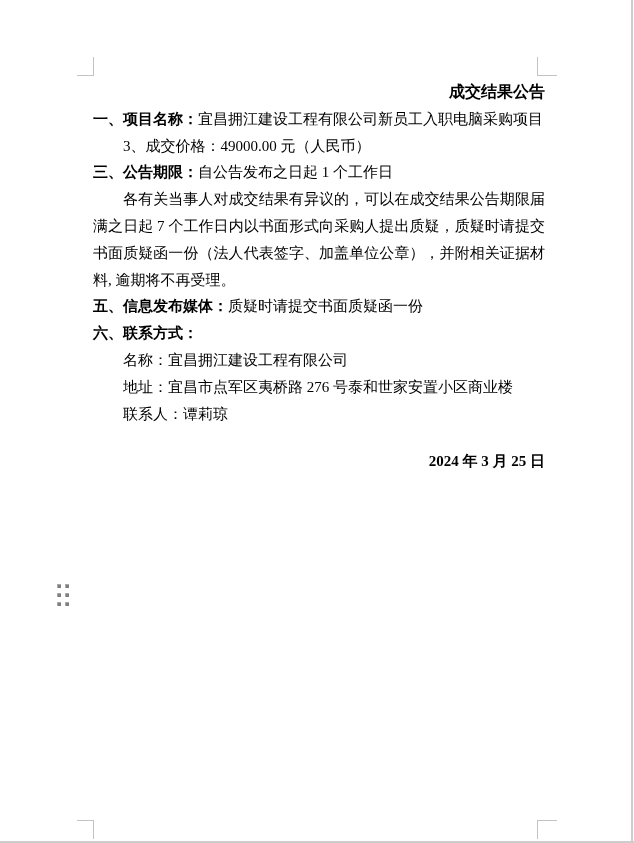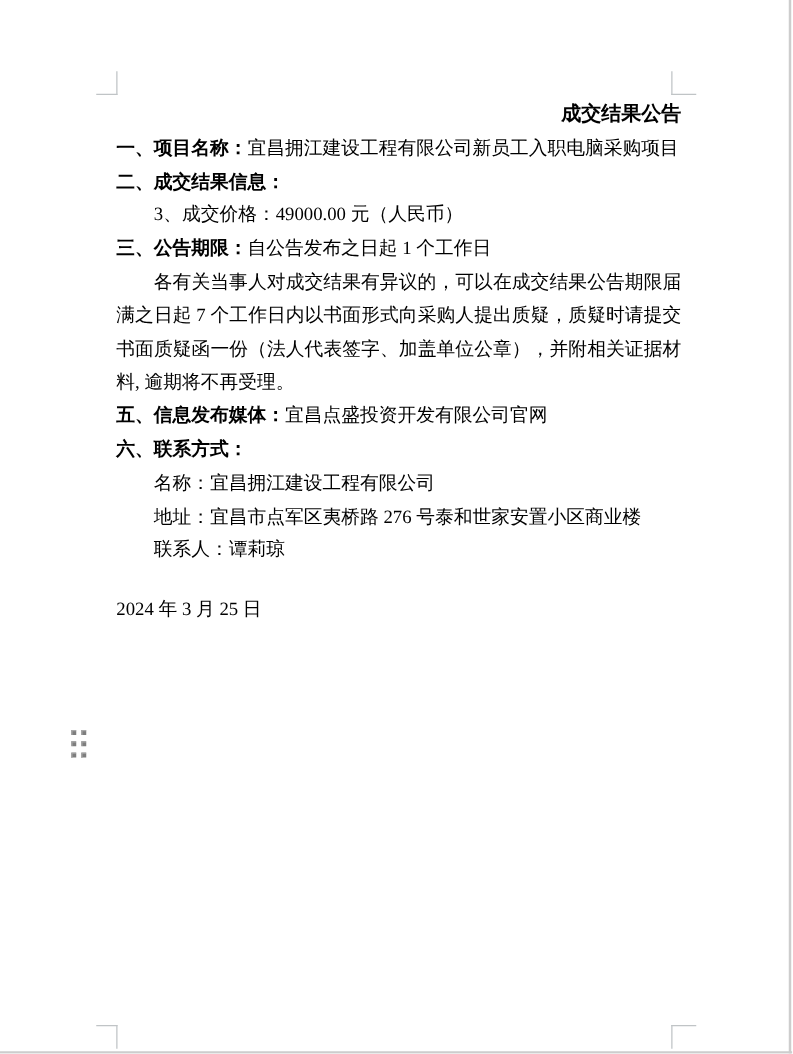--- a/index.html
+++ b/index.html
@@ -57,22 +57,24 @@
   .lead { font-weight: 700; }
   .sub {
     padding-left: 30px;
     white-space: nowrap;
   }
   .para {
     text-align: justify;
     text-indent: 30px;
   }
   .date-line {
+    text-align: right;
     margin-top: 21px;
     white-space: nowrap;
+    font-weight: bold;
   }
 
   
   .grip {
     position: absolute;
     left: 57px;
     top: 584px;
     display: grid;
     grid-template-columns: 4px 4px;
     grid-template-rows: 4px 4px 4px;
@@ -108,37 +110,34 @@
   </div>
 
   <div class="content">
 
     <div class="title">成交结果公告</div>
 
     <div class="line-heading">
       <span class="lead">一、项目名称：</span><span>宜昌拥江建设工程有限公司新员工入职电脑采购项目</span>
     </div>
 
-    <div class="line-heading">
-      <span class="lead">二、成交结果信息：</span><span></span>
-    </div>
 
 
 
     <div class="sub">3、成交价格：49000.00 元（人民币）</div>
 
     <div class="line-heading">
       <span class="lead">三、公告期限：</span><span>自公告发布之日起 1 个工作日</span>
     </div>
 
 
     <div class="para">各有关当事人对成交结果有异议的，可以在成交结果公告期限届满之日起 7 个工作日内以书面形式向采购人提出质疑，质疑时请提交书面质疑函一份（法人代表签字、加盖单位公章），并附相关证据材料, 逾期将不再受理。</div>
 
     <div class="line-heading">
-      <span class="lead">五、信息发布媒体：</span><span>宜昌点盛投资开发有限公司官网</span>
+      <span class="lead">五、信息发布媒体：</span><span>质疑时请提交书面质疑函一份</span>
     </div>
 
     <div class="line-heading">
       <span class="lead">六、联系方式：</span><span></span>
     </div>
 
     <div class="sub">名称：宜昌拥江建设工程有限公司</div>
 
     <div class="sub">地址：宜昌市点军区夷桥路 276 号泰和世家安置小区商业楼</div>
 

